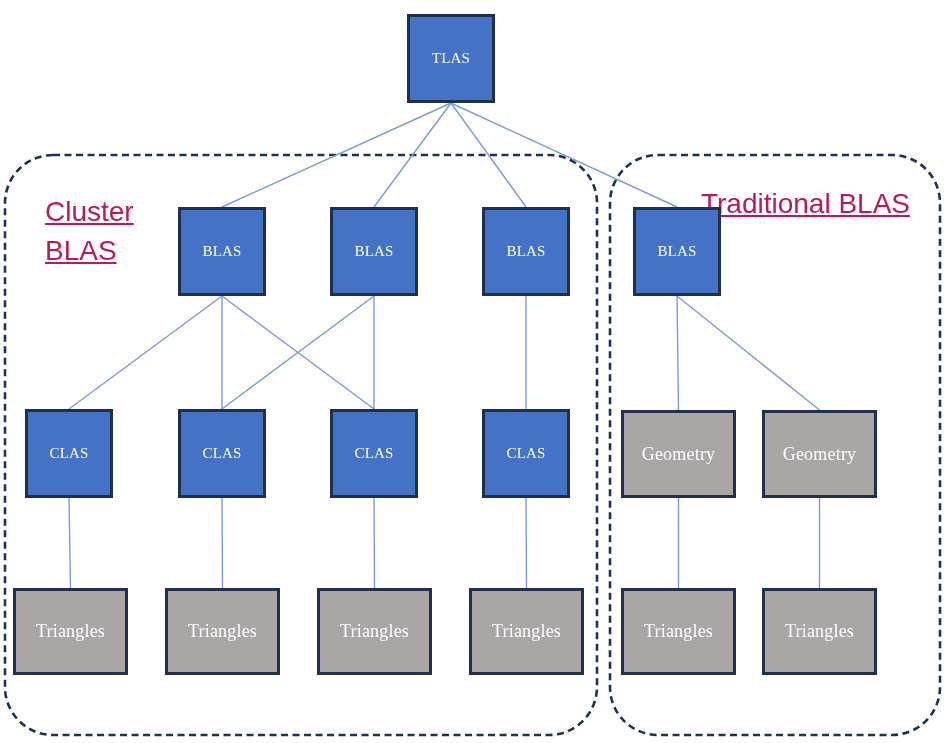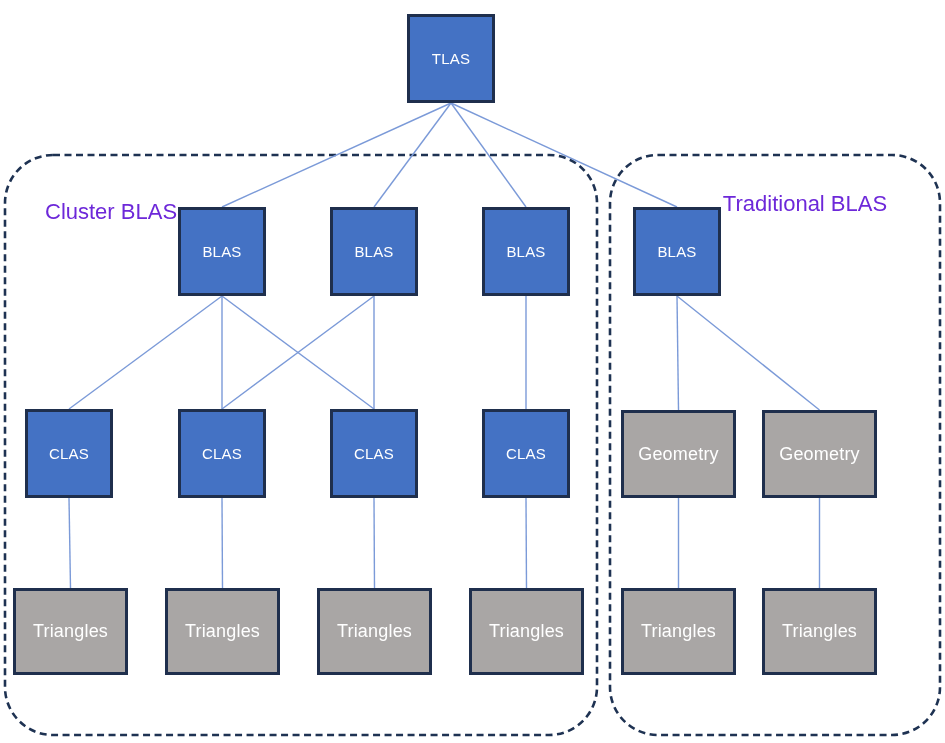--- a/index.html
+++ b/index.html
@@ -28,49 +28,51 @@
   }
   .node {
     position: absolute;
     box-sizing: border-box;
     display: flex;
     align-items: center;
     justify-content: center;
     color: #ffffff;
     letter-spacing: 0.2px;
     user-select: none;
+    font-family: Liberation Serif, serif;
   }
   .node.blue {
     background: var(--blue-fill, #4472c4);
     border: 3px solid var(--node-border, #1f2f4d);
     font-size: 15px;
   }
   .node.gray {
     background: var(--gray-fill, #a9a6a5);
     border: 3px solid var(--node-border, #1f2f4d);
     font-size: 18px;
   }
   .group-label {
     position: absolute;
-    color: #6d28d9;
-    font-size: 22px;
+    color: #be185d;
+    font-size: 28px;
     line-height: 39px;
     white-space: pre-line;
+    text-decoration: underline;
   }
   #cluster-label {
     left: 45px;
     top: 192px;
     width: 160px;
     text-align: left;
   }
   #traditional-label {
     left: 700px;
     top: 184px;
     width: 210px;
-    text-align: center;
+    text-align: right;
   }
 </style>
 </head>
 <body>
 
 <div id="stage">
 
   <svg id="connector-layer" viewBox="0 0 945 743" xmlns="http://www.w3.org/2000/svg">
     <rect class="group-box" x="5" y="155" width="592" height="580" rx="48" ry="48"></rect>
     <rect class="group-box" x="610" y="155" width="330" height="580" rx="48" ry="48"></rect>

